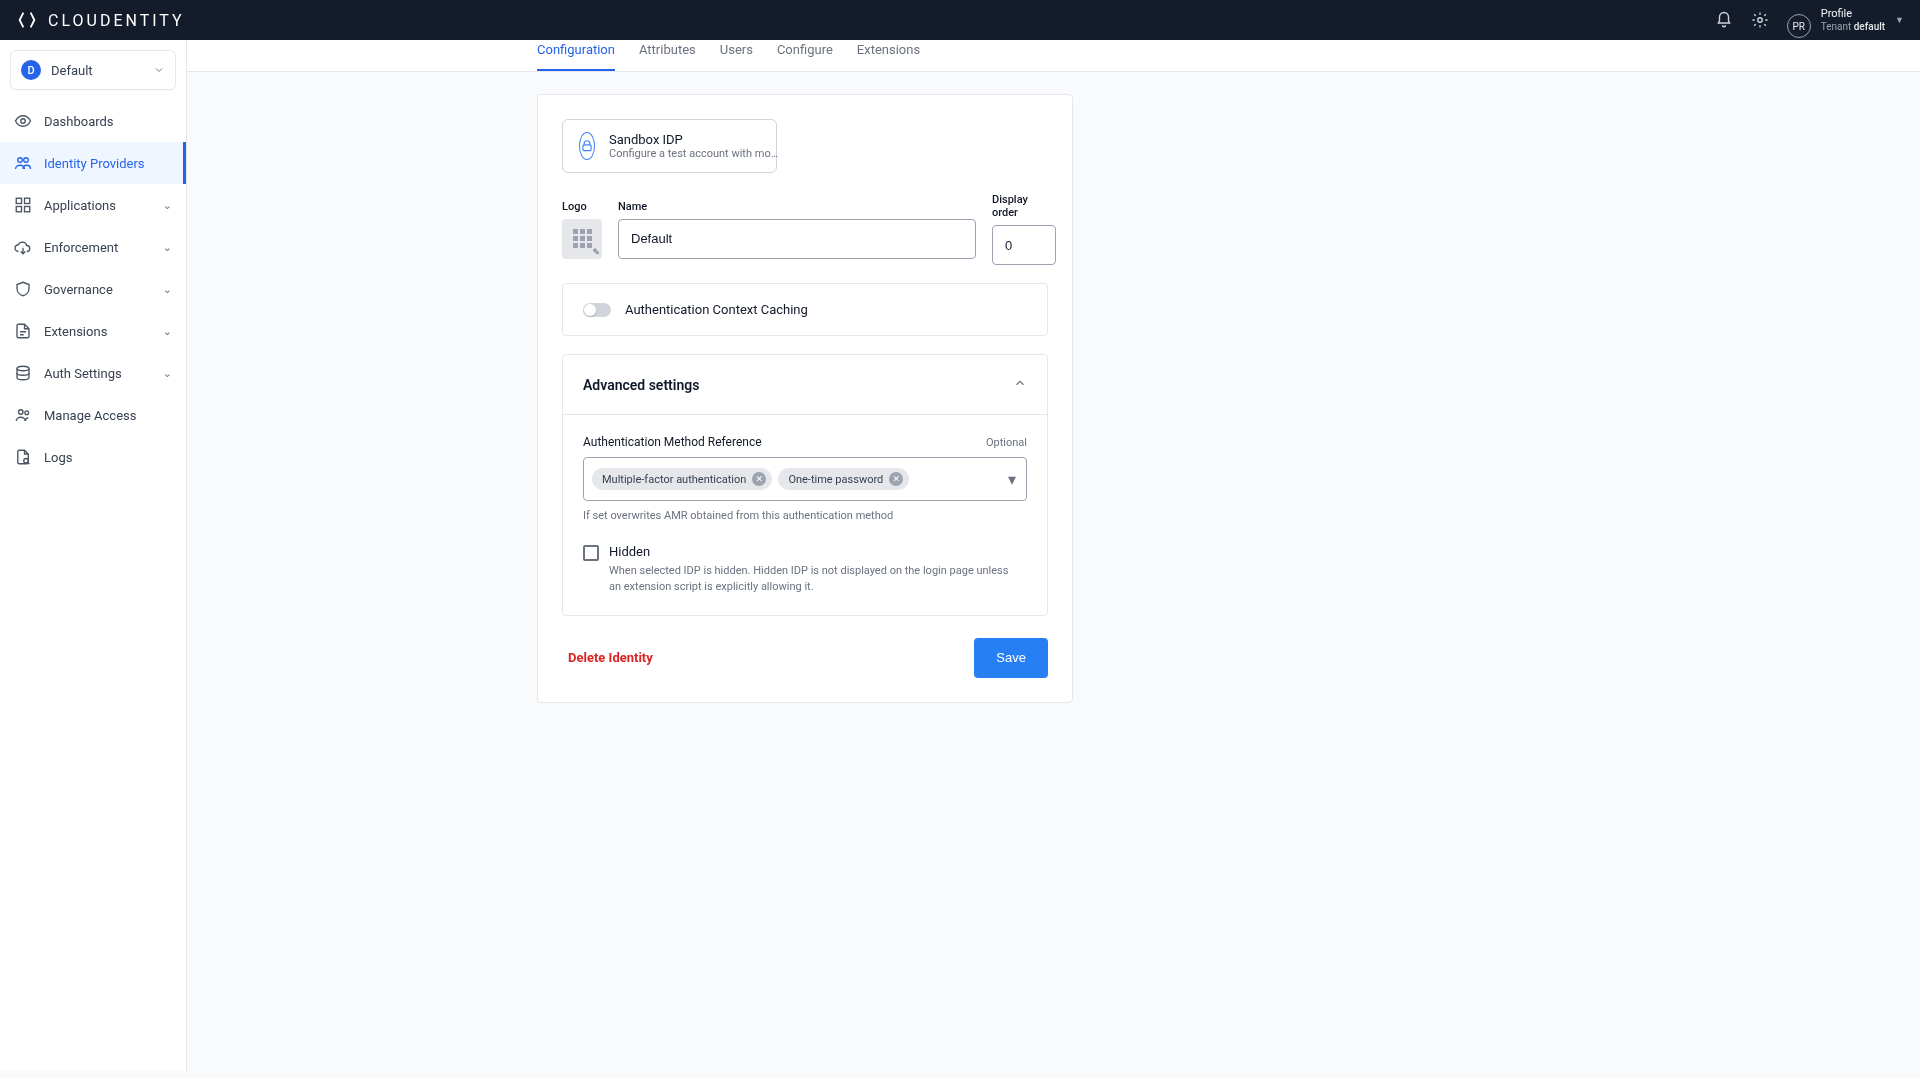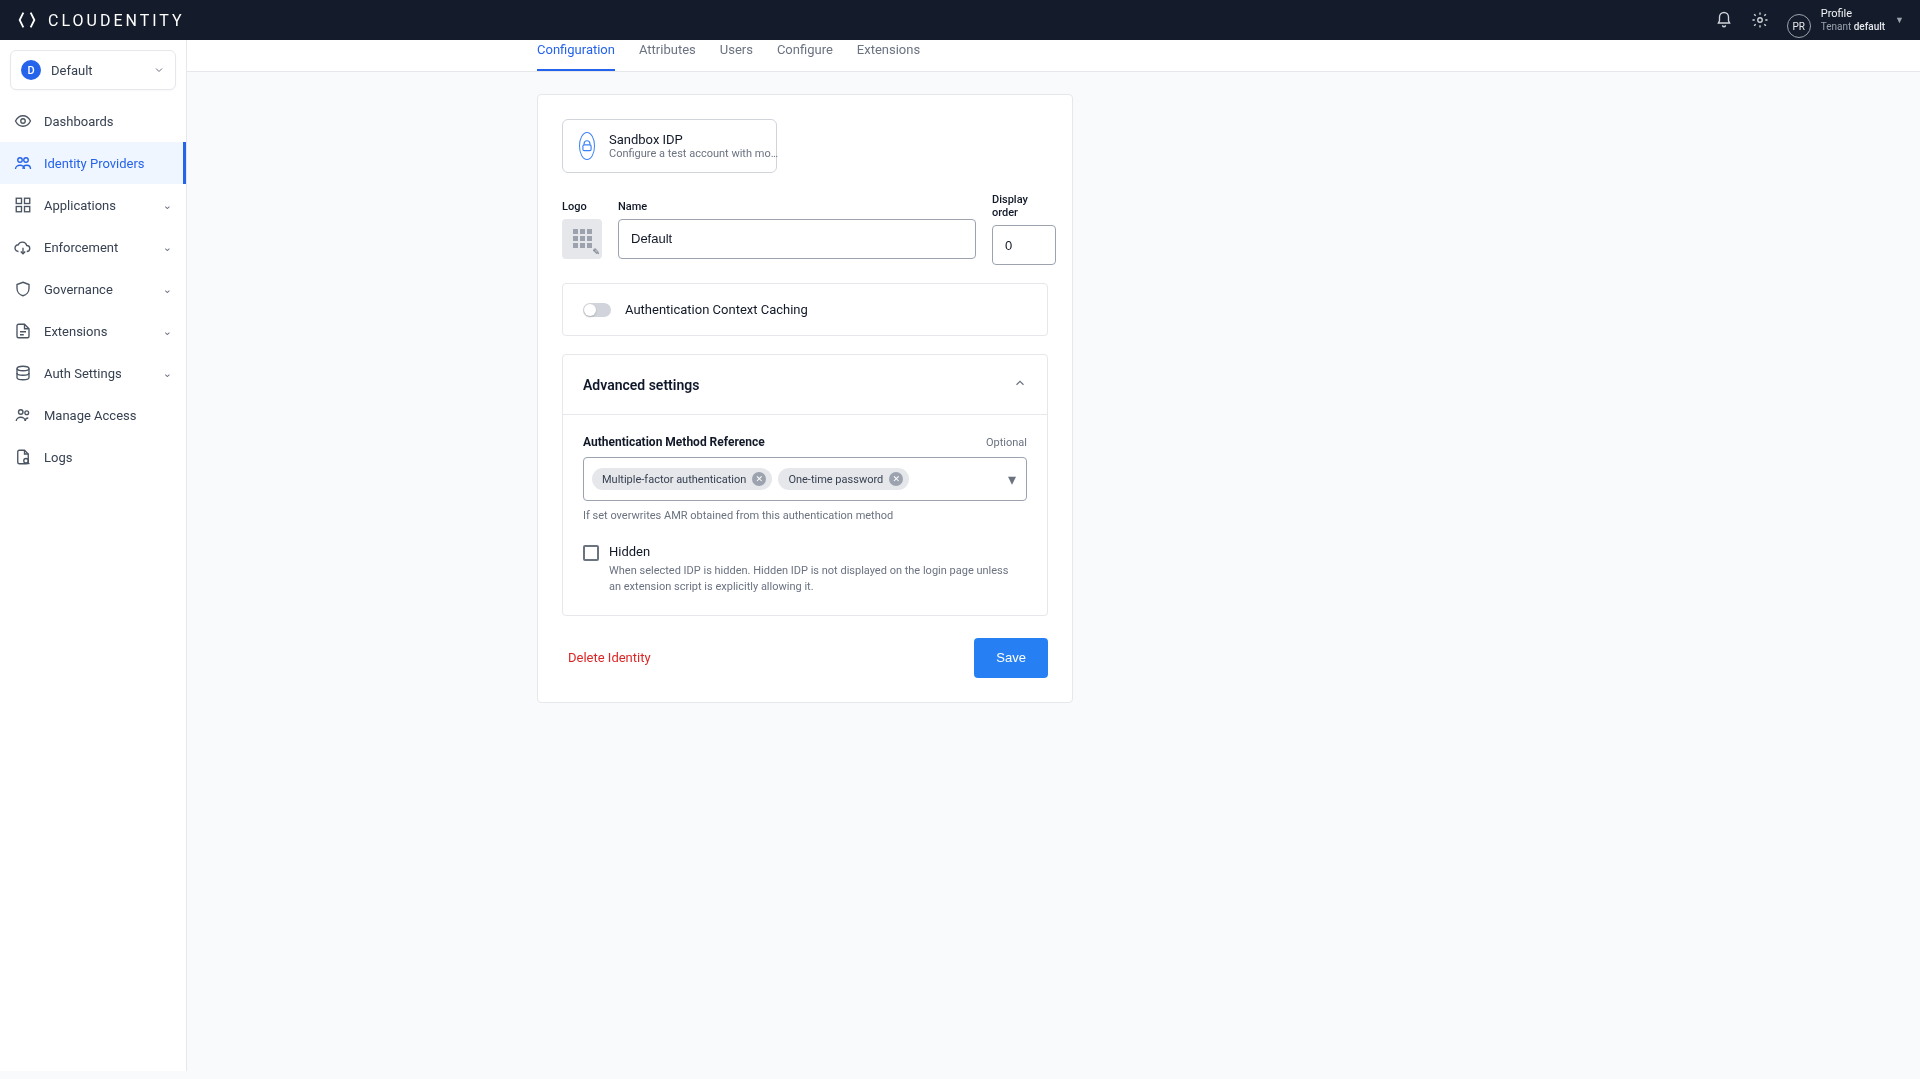--- a/index.html
+++ b/index.html
@@ -64,35 +64,35 @@
 .toggle-row { padding: 18px 20px; display: flex; align-items: center; gap: 14px; }
 .toggle { width: 28px; height: 14px; background: #d1d5db; border-radius: 999px; position: relative; }
 .toggle::after { content: ""; width: 12px; height: 12px; background: #fff; border-radius: 50%; position: absolute; top: 1px; left: 1px; box-shadow: 0 1px 2px rgba(0,0,0,0.2); }
 .toggle-label { font-size: 13px; color: #111827; }
 
 .adv-header { padding: 20px; display: flex; justify-content: space-between; align-items: center; cursor: pointer; border-bottom: 1px solid #e5e7eb; }
 .adv-title { font-size: 14px; font-weight: 600; color: #0f172a; }
 .adv-body { padding: 20px; }
 
 .amr-row-head { display: flex; justify-content: space-between; align-items: baseline; margin-bottom: 8px; }
-.amr-label { font-size: 12px; font-weight: 700; color: #111827; }
+.amr-label { font-size: 12px; font-weight: 400; color: #111827; }
 .amr-optional { font-size: 11px; color: #6b7280; }
 .amr-select { border: 1px solid #9ca3af; border-radius: 4px; min-height: 44px; display: flex; align-items: center; padding: 6px 32px 6px 8px; gap: 6px; flex-wrap: wrap; position: relative; }
 .amr-select .chev-drop { position: absolute; right: 10px; color: #6b7280; }
 .chip { background: #e5e7eb; border-radius: 999px; padding: 4px 6px 4px 10px; font-size: 11px; color: #374151; display: flex; align-items: center; gap: 6px; }
 .chip-x { width: 14px; height: 14px; background: #9ca3af; border-radius: 50%; display: flex; align-items: center; justify-content: center; color: #fff; font-size: 9px; cursor: pointer; }
 .amr-help { font-size: 11px; color: #6b7280; margin-top: 8px; }
 
 .hidden-row { display: flex; gap: 10px; margin-top: 22px; align-items: flex-start; }
 .hidden-check { width: 16px; height: 16px; border: 2px solid #6b7280; border-radius: 2px; margin-top: 1px; flex-shrink: 0; }
 .hidden-text .hidden-label { font-size: 13px; color: #111827; }
 .hidden-text .hidden-desc { font-size: 11px; color: #6b7280; margin-top: 4px; max-width: 410px; line-height: 1.45; }
 
 .actions-row { display: flex; justify-content: space-between; align-items: center; margin-top: 22px; }
-.delete-link { color: #dc2626; font-size: 13px; font-weight: 400; cursor: pointer; padding-left: 6px; }
+.delete-link { color: #dc2626; font-size: 13px; font-weight: 700; cursor: pointer; padding-left: 6px; }
 .save-btn { background: #2780f3; color: #fff; font-size: 13px; font-weight: 500; border: none; border-radius: 4px; height: 40px; padding: 0 22px; cursor: pointer; }
 </style>
 </head>
 <body>
 
 <div class="header">
   <div class="header-left">
     <span class="logo-glyph">
       <svg width="22" height="22" viewBox="0 0 24 24" fill="none" stroke="#fff" stroke-width="2">
           <path d="M8 4 L4 12 L8 20"></path>

